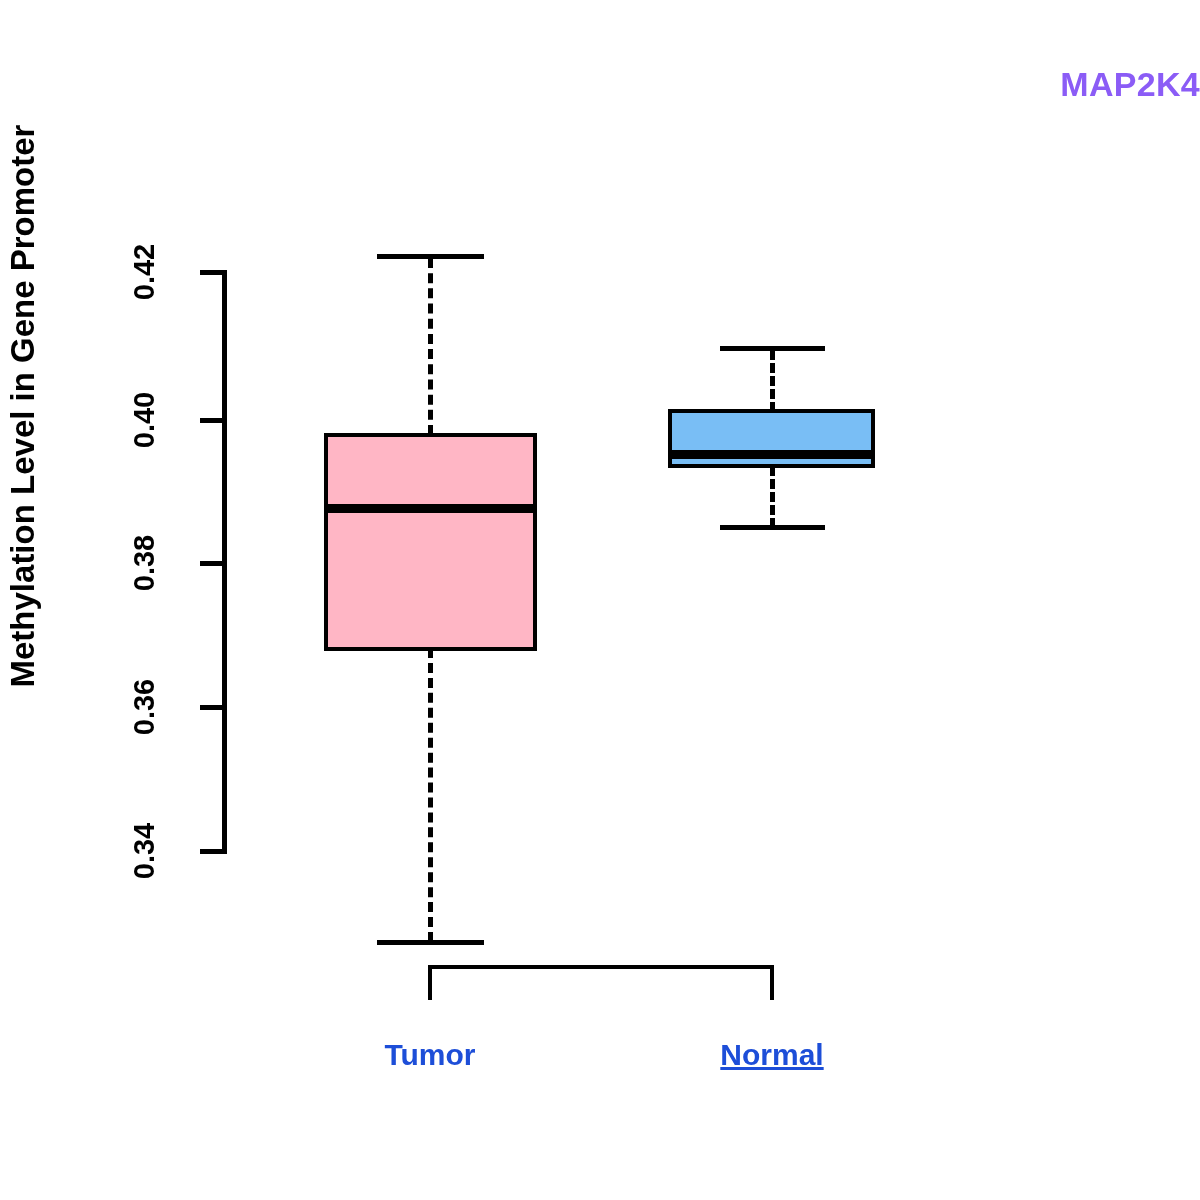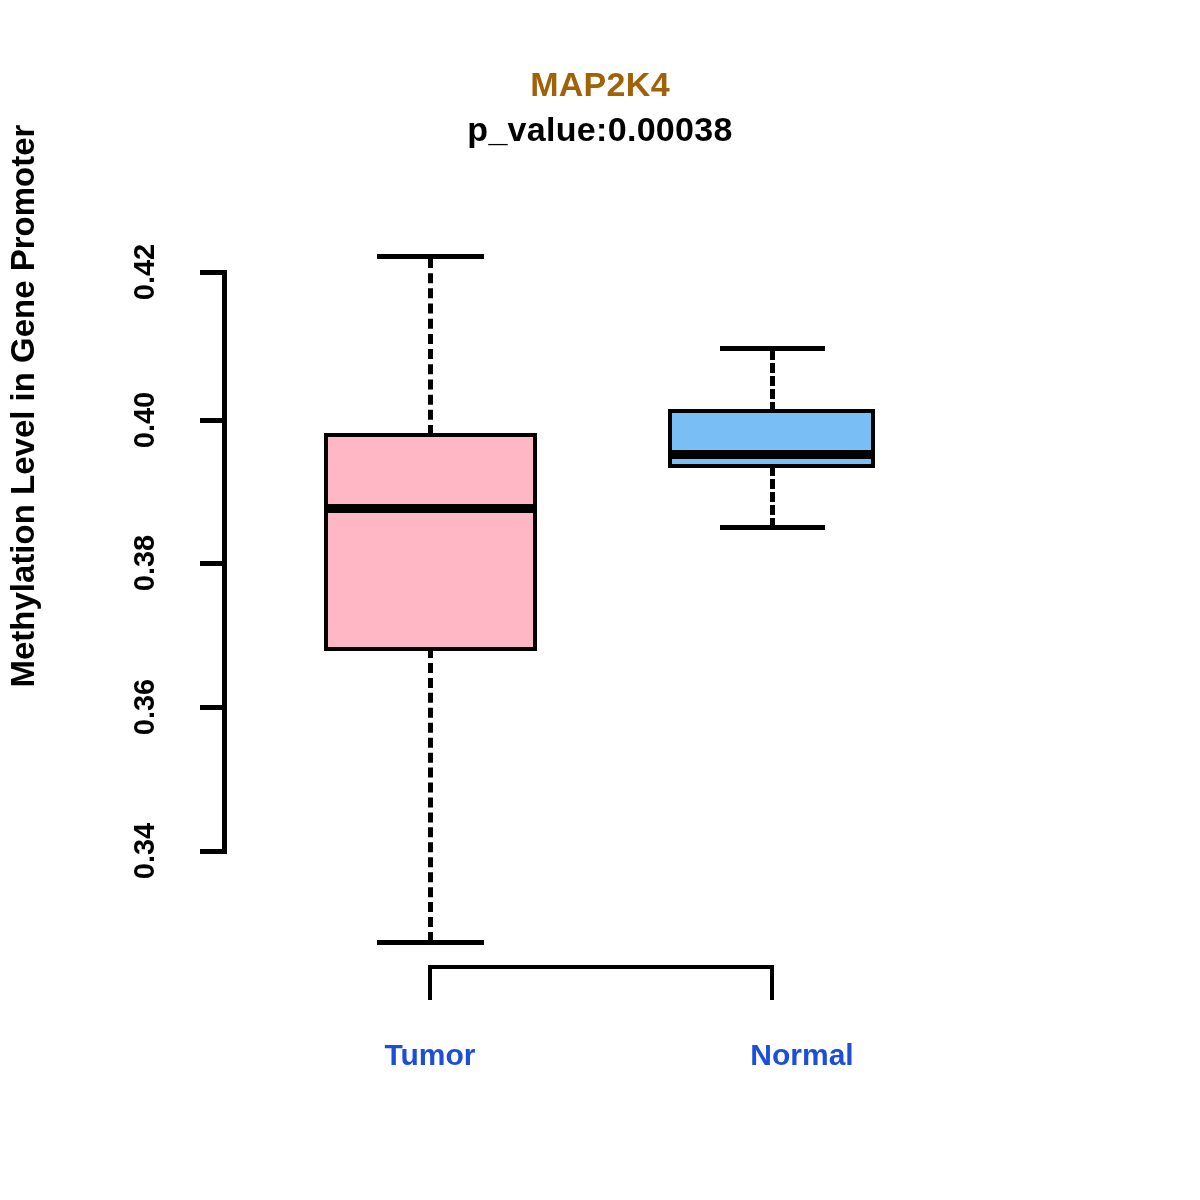--- a/index.html
+++ b/index.html
@@ -24,23 +24,24 @@
     position: absolute;
     left: 0;
     top: 62px;
     width: 1200px;
     text-align: center;
     pointer-events: none;
   }
   .title-main {
     font-size: 34px;
     font-weight: bold;
-    color: #a16207;
+    color: #8b5cf6;
     line-height: 44px;
     letter-spacing: 0.3px;
+    text-align: right;
   }
   .title-sub {
     font-size: 34px;
     font-weight: bold;
     color: #000;
     line-height: 46px;
     letter-spacing: 0.3px;
   }
 
   
@@ -139,21 +140,20 @@
     height: 5px;
   }
 </style>
 </head>
 <body>
 
 <div id="plot-root">
 
   <div class="title-block">
     <div class="title-main">MAP2K4</div>
-    <div class="title-sub">p_value:0.00038</div>
   </div>
 
   <div class="ylab">Methylation Level in Gene Promoter</div>
 
   <div class="yaxis-line"></div>
 
   <div class="ytick" style="top:270px;"></div>
   <div class="ytick" style="top:418px;"></div>
   <div class="ytick" style="top:561px;"></div>
   <div class="ytick" style="top:705px;"></div>
@@ -183,15 +183,15 @@
 
   <div class="box" id="normal-box" style="left: 668px; top: 409px; width: 207px; height: 59px; background: rgb(121, 190, 245);"></div>
 
   <div class="median" style="left:668px; top:450px; width:207px;"></div>
 
   <div class="xaxis-top"></div>
   <div class="xaxis-tick" style="left:428px;"></div>
   <div class="xaxis-tick" style="left:770px;"></div>
 
   <div class="xtick-label" style="left:280px;">Tumor</div>
-  <div class="xtick-label" style="left:652px;">Normal</div>
+  <div class="xtick-label" style="left:622px;text-decoration:underline;">Normal</div>
 
 </div>
 
 </body></html>

